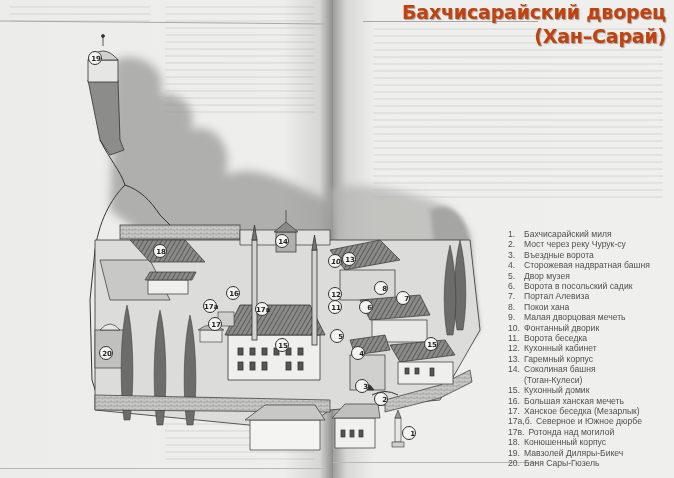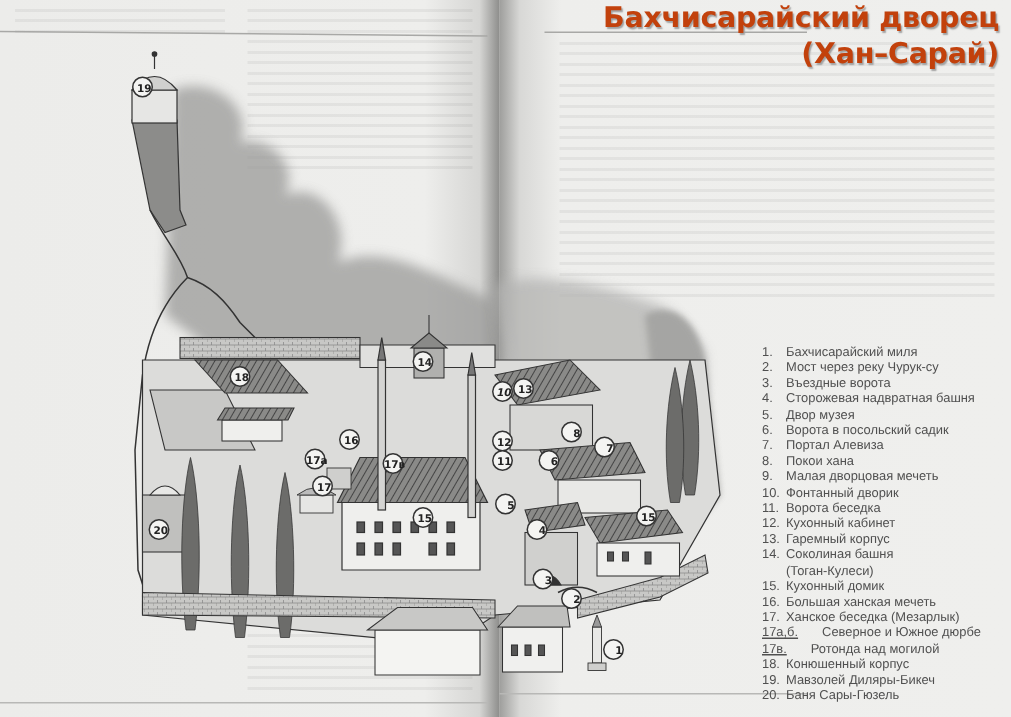--- a/index.html
+++ b/index.html
@@ -29,21 +29,21 @@
       text-shadow: 1px 1px 1px #a0a0a0;
     }
     .title .l2 { display: block; }
     .legend {
       position: absolute; left: 508px; top: 229px; width: 166px;
       font-family: "Liberation Sans", sans-serif; font-size: 8.6px; line-height: 10.4px; color: #505050;
     }
     .legend .row { display: flex; white-space: nowrap; }
     .legend .num { width: 16px; flex: none; }
     .legend .sub { padding-left: 16px; white-space: nowrap; }
-    .legend .num.wide { width: auto; padding-right: 16px; text-decoration: underline; }
+    .legend .num.wide { width: auto; padding-right: 4px; }
     .illustration { position: absolute; left: 0; top: 0; width: 674px; height: 478px; }
     .marker {
       position: absolute; width: 14px; height: 14px; border-radius: 50%;
       background: #f4f4f2; border: 1px solid #333; color: #222;
       font-size: 7px; line-height: 14px; text-align: right; font-weight: bold;
       font-family: "DejaVu Sans", sans-serif; box-sizing: border-box;
     }
   </style>
 </head>
 <body>

